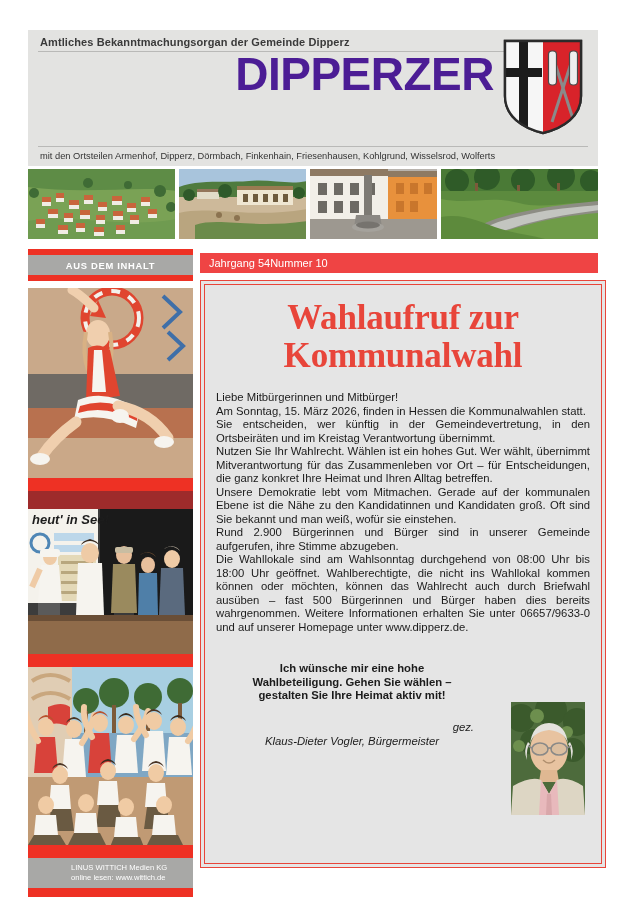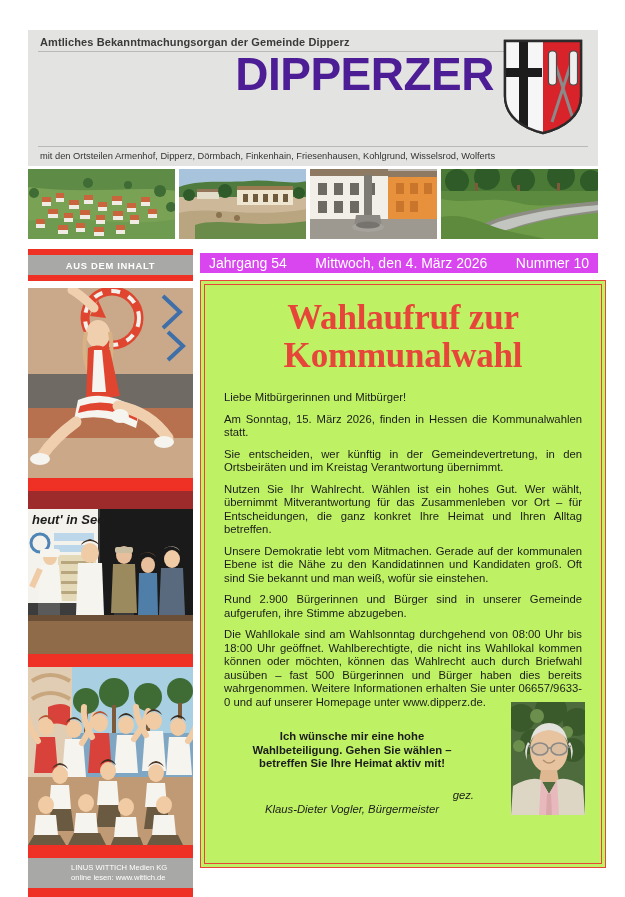--- a/index.html
+++ b/index.html
@@ -102,23 +102,23 @@
   .ph-village { width: 148px; }
   .ph-plaza   { width: 128px; }
   .ph-fount   { width: 128px; }
   .ph-stream  { width: 158px; }
 
   
   .issuebar {
     position: absolute;
     left: 200px; top: 253px;
     width: 398px; height: 20px;
-    background: #d946ef;
+    background: #ef4444;
     color: #ffffff;
-    font-size: 14px;
+    font-size: 11px;
     display: flex;
     align-items: center;
     box-sizing: border-box;
     padding: 0 9px;
   }
   .issuebar .ib-left  { flex: 0 0 auto; }
   .issuebar .ib-mid   { flex: 1 1 auto; text-align: center; }
   .issuebar .ib-right { flex: 0 0 auto; }
 
   
@@ -163,21 +163,21 @@
   }
   .sb-bottombar { height: 11px; background: #ee3124; }
 
   
   .article {
     position: absolute;
     left: 200px; top: 280px;
     width: 406px; height: 588px;
     border: 1.5px solid #e8453a;
     box-sizing: border-box;
-    background: #bef264;
+    background: #e5e5e5;
   }
   .article-inner {
     position: absolute;
     left: 3px; top: 3px; right: 3px; bottom: 3px;
     border: 1px solid #e8453a;
     box-sizing: border-box;
     padding: 14px 11px 10px 11px;
   }
   .headline {
     font-family: "Liberation Serif", serif;
@@ -190,24 +190,24 @@
     letter-spacing: -0.2px;
   }
   .headline span { display: block; }
   .body-text {
     font-size: 11.3px;
     line-height: 13.5px;
     color: #1b1b1b;
     text-align: justify;
   }
   .body-text p {
-    margin: 8px;
+    margin: 0;
   }
   .appeal {
-    margin-top: 21px;
+    margin-top: 28px;
     font-size: 11.3px;
     line-height: 13.6px;
     font-weight: bold;
     text-align: center;
     color: #1b1b1b;
     width: 272px;
   }
   .appeal span { display: block; }
   .signature {
     margin-top: 17px;
@@ -407,21 +407,20 @@
         <path d="M0 30 C30 36 48 26 78 34 C104 41 128 30 158 36 V22 H0 Z" fill="#5c8a3e"></path>
         <path d="M18 70 C40 52 64 46 96 40 C118 36 140 34 158 32 L158 44 C132 46 108 50 86 56 C62 62 46 68 38 70 Z" fill="#8d8d84"></path>
         <path d="M26 70 C46 54 68 49 98 43 C120 39 140 38 158 36 L158 41 C134 44 110 48 88 54 C66 60 50 67 42 70 Z" fill="#c3c5c0"></path>
         <path d="M0 48 C24 44 40 54 60 60 C76 65 90 66 104 70 H0 Z" fill="#5d8a3c"></path>
       </svg>
     </div>
   </div>
 
   <div class="issuebar">
     <span class="ib-left">Jahrgang 54</span>
-    <span class="ib-mid">Mittwoch, den 4. März 2026</span>
     <span class="ib-right">Nummer 10</span>
   </div>
 
   <div class="sidebar">
     <div class="sb-redbar"></div>
     <div class="sb-title">AUS DEM INHALT</div>
     <div class="sb-redbar"></div>
     <div class="sb-gap"></div>
 
     <div class="sb-photo sb-photo-1">
@@ -639,21 +638,21 @@
         <p>Sie entscheiden, wer künftig in der Gemeindevertretung, in den Ortsbeiräten und im Kreistag Verantwortung übernimmt.</p>
         <p>Nutzen Sie Ihr Wahlrecht. Wählen ist ein hohes Gut. Wer wählt, übernimmt Mitverantwortung für das Zusammenleben vor Ort – für Entscheidungen, die ganz konkret Ihre Heimat und Ihren Alltag betreffen.</p>
         <p>Unsere Demokratie lebt vom Mitmachen. Gerade auf der kommunalen Ebene ist die Nähe zu den Kandidatinnen und Kandidaten groß. Oft sind Sie bekannt und man weiß, wofür sie einstehen.</p>
         <p>Rund 2.900 Bürgerinnen und Bürger sind in unserer Gemeinde aufgerufen, ihre Stimme abzugeben.</p>
         <p>Die Wahllokale sind am Wahlsonntag durchgehend von 08:00 Uhr bis 18:00 Uhr geöffnet. Wahlberechtigte, die nicht ins Wahllokal kommen können oder möchten, können das Wahlrecht auch durch Briefwahl ausüben – fast 500 Bürgerinnen und Bürger haben dies bereits wahrgenommen. Weitere Informationen erhalten Sie unter 06657/9633-0 und auf unserer Homepage unter www.dipperz.de.</p>
       </div>
 
       <div class="appeal">
         <span>Ich wünsche mir eine hohe</span>
         <span>Wahlbeteiligung. Gehen Sie wählen –</span>
-        <span>betreffen Sie Ihre Heimat aktiv mit!</span>
+        <span>gestalten Sie Ihre Heimat aktiv mit!</span>
       </div>
 
       <div class="signature">
         <div class="sig-gez">gez.</div>
         <div>Klaus-Dieter Vogler, Bürgermeister</div>
       </div>
 
       <div class="portrait">
         <svg width="74" height="113" viewBox="0 0 74 113" preserveAspectRatio="none">
           <rect width="74" height="113" fill="#4d6b3c"></rect>

